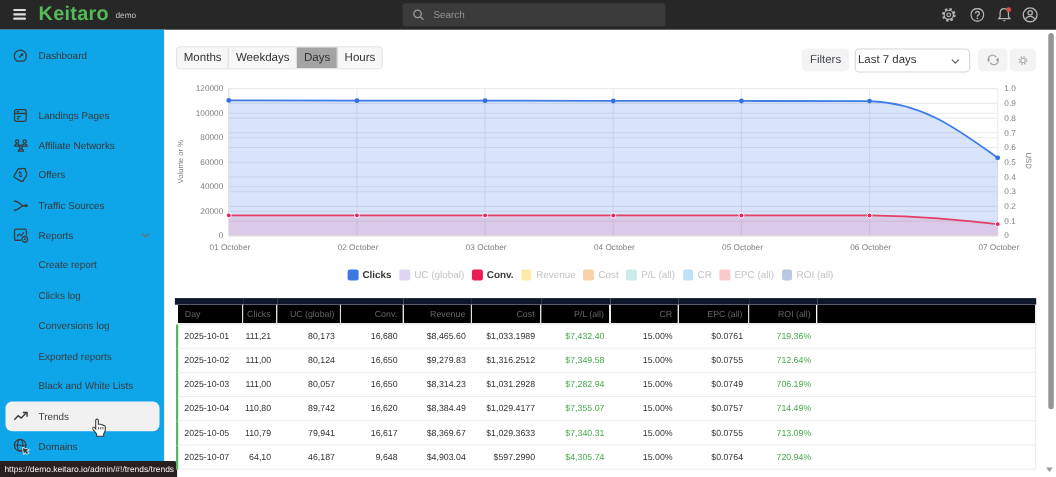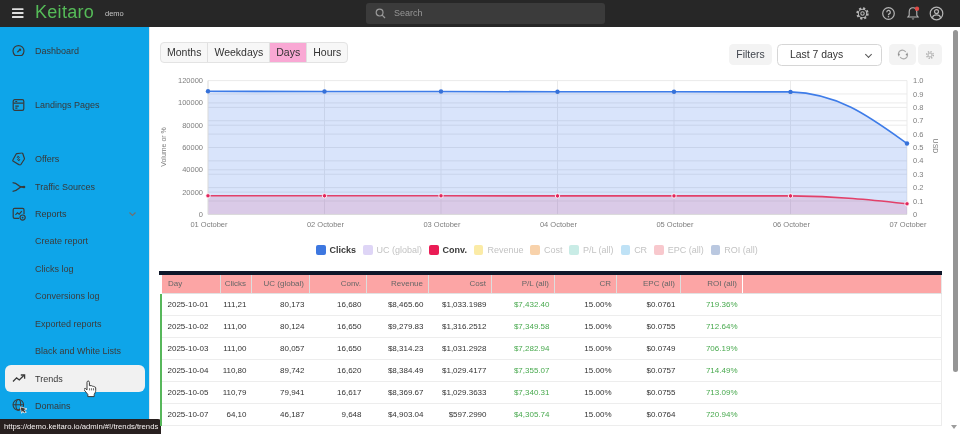--- a/index.html
+++ b/index.html
@@ -1,48 +1,48 @@
 <!DOCTYPE html>
 <html><head><meta charset="utf-8"><style>
 *{margin:0;padding:0;box-sizing:border-box}
 html,body{width:960px;height:434px;overflow:hidden;background:#fff;font-family:"Liberation Sans",sans-serif}
 #page{position:relative;width:960px;height:434px;overflow:hidden}
 .abs{position:absolute}
 
 #topbar{position:absolute;left:0;top:0;width:960px;height:27px;background:#272727}
-#logo{position:absolute;left:35px;top:2px;font-size:18px;font-weight:normal;color:#55bb58;letter-spacing:.3px}
+#logo{position:absolute;left:35px;top:2px;font-size:18px;font-weight:bold;color:#55bb58;letter-spacing:.3px}
 #demo{position:absolute;left:105px;top:8.5px;font-size:7.5px;color:#c4c4c4}
 #search{position:absolute;left:366px;top:3px;width:239px;height:21px;background:#3b3b3b;border-radius:3px;color:#969696;font-size:9px;line-height:21px}
 #search span{margin-left:28px}
 
 #sidebar{position:absolute;left:0;top:27px;width:150px;height:407px;background:#0ea5e9;border-right:1px solid #e7e7e7}
 .mi{position:absolute;left:0;width:150px;height:27px;color:#383838;font-size:9px}
 .mi .txt{position:absolute;left:35px;top:50%;transform:translateY(-50%)}
 .mi svg{position:absolute;left:12px;top:50%;transform:translateY(-50%)}
 .sub{font-size:9px;color:#3c3c3c}
 #trendsbg{position:absolute;left:5px;top:338px;width:140px;height:27px;background:#f1f1f1;border-radius:6px}
 #tooltip{position:absolute;left:0;top:392px;width:161px;height:15px;background:#28201f;color:#f5f1f1;font-size:7.7px;line-height:15px;text-align:left;padding-left:4px;letter-spacing:0;border-top-right-radius:3px;overflow:hidden;white-space:nowrap}
 
 #tabs{position:absolute;left:160px;top:42px;height:21px;display:flex;border:1px solid #e3e3e3;border-radius:4px;background:#f7f7f7;overflow:hidden}
 #tabs div{padding:0 6px;line-height:19px;font-size:10.5px;color:#333;border-right:1px solid #e0e0e0}
 #tabs div:last-child{border-right:none}
-#tabs div.act{background:#f9a8d4}
+#tabs div.act{background:#a3a3a3}
 
 .btn{position:absolute;top:44px;height:21px;background:#f3f3f3;border-radius:4.5px;font-size:10.4px;color:#40454d;line-height:21px;text-align:center}
 #ddl{position:absolute;left:777px;top:43.5px;width:105px;height:22px;background:#fff;border:1px solid #d6d6d6;border-radius:4.5px;font-size:10.4px;color:#333;line-height:20px}
-#ddl span{margin-left:12px}
+#ddl span{margin-left:2px}
 #ddl .chev{position:absolute;right:10px;top:8px;width:5px;height:5px;border-right:1.4px solid #555;border-bottom:1.4px solid #555;transform:rotate(45deg);margin-top:-1px}
 
 #legend{position:absolute;left:316px;top:244px;height:12px;display:flex;gap:7px;align-items:center;white-space:nowrap}
 #legend .it{display:flex;align-items:center;gap:4px;font-size:9px;color:#c3c3c3}
 #legend .it.on{color:#3a3a3a;font-weight:bold}
 #legend .sq{width:9.5px;height:9.5px;border-radius:2px;display:inline-block}
 
 #tbl{position:absolute;left:159px;top:271px;width:783px;border-collapse:collapse;table-layout:fixed;font-size:8px}
-#tbl th{background:#fca5a5;color:#666;font-weight:normal;border-top:4px solid #0f172a;border-bottom:1px solid #e2e2e2;border-right:1px solid #ddd;height:20px;padding:0 5px 0 0;text-align:right;white-space:nowrap;overflow:hidden}
+#tbl th{background:#000000;color:#666;font-weight:normal;border-top:6px solid #0f172a;border-bottom:1px solid #e2e2e2;border-right:1px solid #ddd;height:20px;padding:0 5px 0 0;text-align:right;white-space:nowrap;overflow:hidden}
 #tbl th:last-child,#tbl th:nth-child(10){border-right-color:transparent}
 #tbl td:last-child{border-right:1px solid #ececec}
 #tbl th:last-child{border-right:1px solid #e8e8e8!important;border-right-color:#e8e8e8!important}
 #tbl td{color:#333;height:22px;border-bottom:1px solid #ededed;border-right:0;padding:0 5px 0 0;text-align:right;white-space:nowrap;overflow:hidden}
 #tbl .c1{text-align:left;padding:0 0 0 6px}
 #tbl td.c1{border-left:2.5px solid #57b75b}
 #tbl th.c1{border-left:3px solid transparent;background-clip:padding-box}
 #tbl .grn{color:#48a94e}
 
 #sbthumb{position:absolute;left:953px;top:30px;width:5px;height:342px;background:#959595;border-radius:2.5px}
@@ -101,20 +101,31 @@
       </div>
 <div class="mi" style="top:64px">
         <svg width="13" height="13" viewBox="0 0 13 13" fill="none" stroke="#3a3a3a" stroke-width="1.2">
           <rect x="1.2" y="1.2" width="10.6" height="10.6" rx="1.6"></rect>
           <line x1="1.4" y1="4.7" x2="11.6" y2="4.7"></line>
           <line x1="3.3" y1="3" x2="5.2" y2="3" stroke-width="1.1"></line>
           <line x1="3.3" y1="7.6" x2="6.8" y2="7.6" stroke-width="1.1"></line>
           <line x1="3.3" y1="9.6" x2="5.4" y2="9.6" stroke-width="1.1"></line>
         </svg>
         <span class="txt">Landings Pages</span>
+      </div>
+<div class="mi" style="top:91px">
+        <svg width="14" height="13" viewBox="0 0 14 13" fill="none" stroke="#3a3a3a" stroke-width="1.1">
+          <circle cx="3.6" cy="3.2" r="1.45"></circle>
+          <path d="M1.2 7.3 C1.5 5.9 2.4 5.3 3.6 5.3 C4.8 5.3 5.7 5.9 6 7.3 Z"></path>
+          <circle cx="10.4" cy="3.2" r="1.45"></circle>
+          <path d="M8 7.3 C8.3 5.9 9.2 5.3 10.4 5.3 C11.6 5.3 12.5 5.9 12.8 7.3 Z"></path>
+          <circle cx="7" cy="7.8" r="1.45"></circle>
+          <path d="M4.6 11.9 C4.9 10.5 5.8 9.9 7 9.9 C8.2 9.9 9.1 10.5 9.4 11.9 Z"></path>
+        </svg>
+        <span class="txt">Affiliate Networks</span>
       </div>
 <div class="mi" style="top:118px">
         <svg width="13" height="13" viewBox="0 0 13 13" fill="none" stroke="#3a3a3a" stroke-width="1.2">
           <g transform="rotate(-14 6.5 6.5)">
             <path d="M6.2 0.9 L11.1 1.4 C11.6 1.45 11.9 1.75 11.95 2.25 L12.4 7.15 C12.43 7.5 12.3 7.85 12.05 8.1 L7.5 12.4 C7 12.87 6.3 12.85 5.83 12.38 L0.95 7.5 C0.48 7.03 0.5 6.3 0.97 5.85 L5.3 1.25 C5.55 1 5.85 0.87 6.2 0.9 Z"></path>
             <path d="M5.6 5.1 C5.5 4.5 6 4 6.6 4 C7.2 4 7.6 4.4 7.6 5 C7.6 5.6 7.1 5.9 6.6 6 C6.1 6.1 5.6 6.4 5.6 7 C5.6 7.6 6 8 6.6 8 C7.2 8 7.7 7.5 7.6 6.9 M6.6 3.3 L6.6 4 M6.6 8 L6.6 8.7" stroke-width="0.9"></path>
           </g>
         </svg>
         <span class="txt">Offers</span>
       </div>

